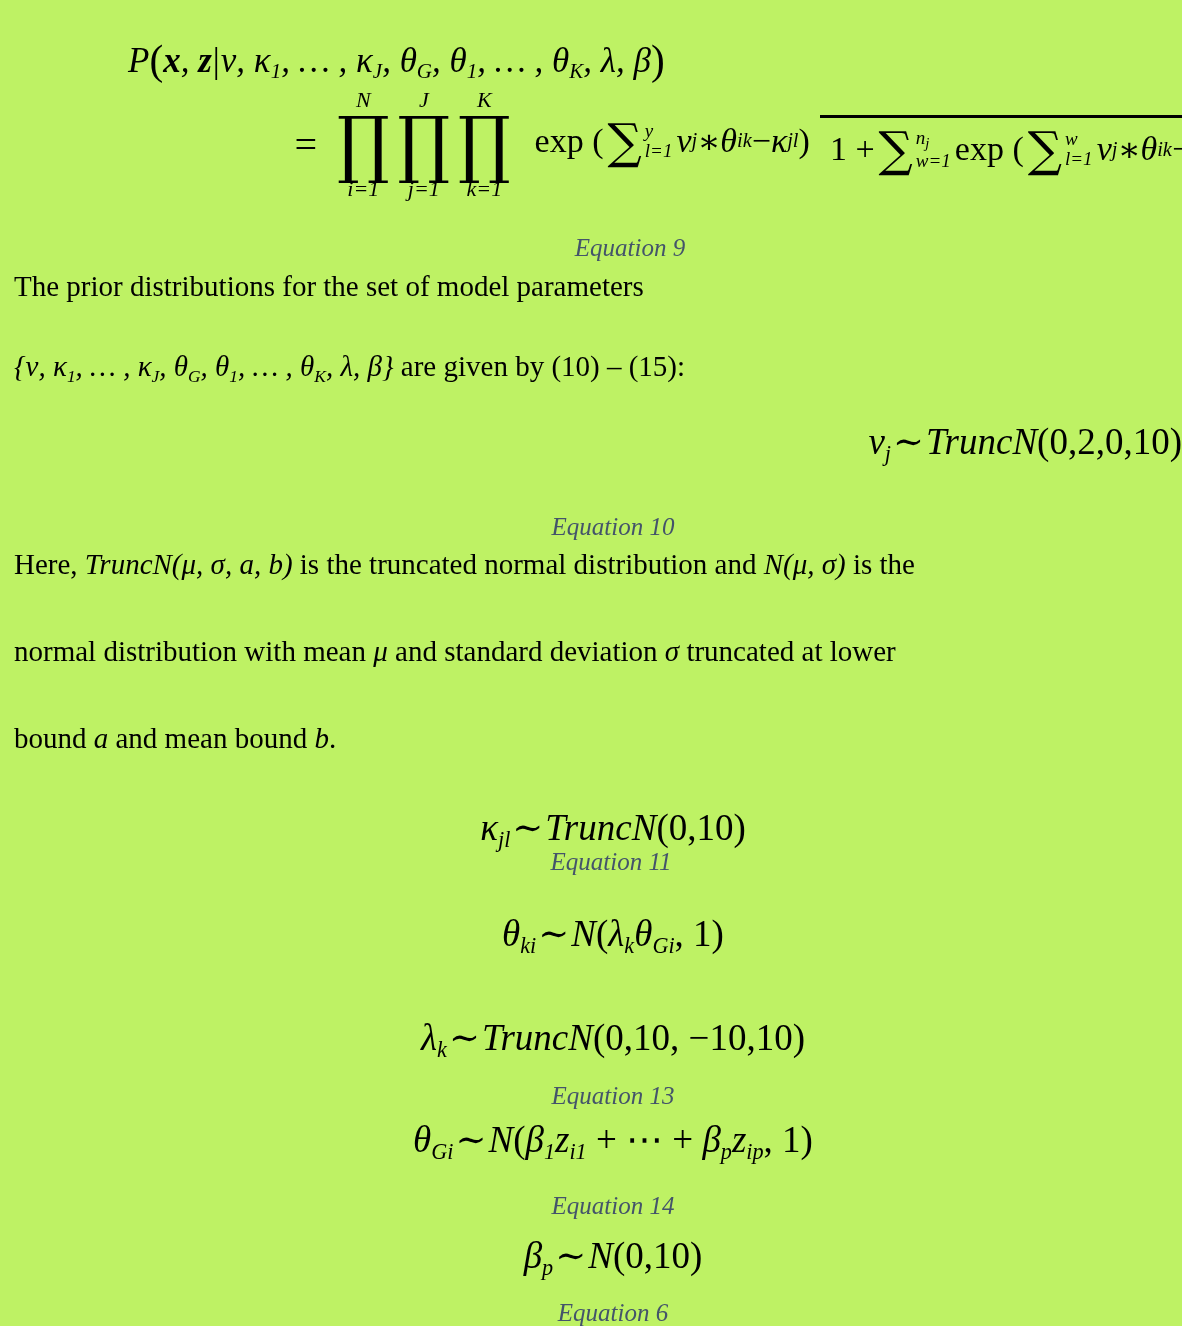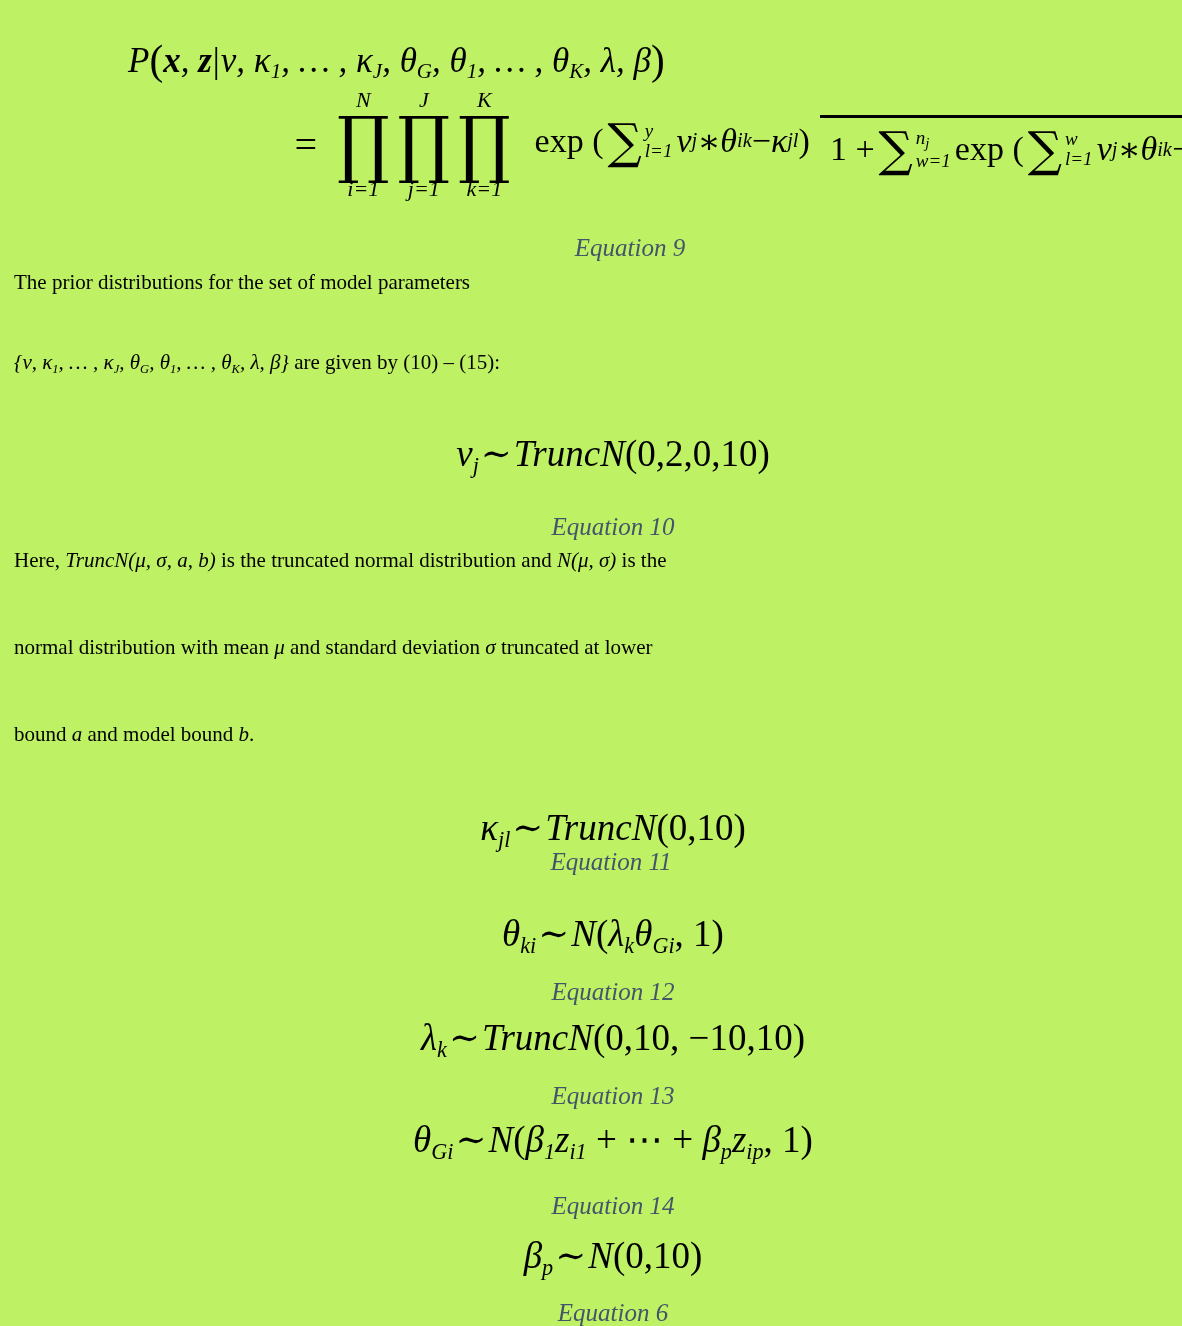--- a/index.html
+++ b/index.html
@@ -2,21 +2,21 @@
 <html><head>
 <meta charset="utf-8">
 <style>
   html,body{margin:0;padding:0;background:#ffffff;}
   .page{
     position:relative;width:1182px;height:1326px;overflow:hidden;
     background:#bef264;color:#000000;
     font-family:"Liberation Serif","DejaVu Serif",serif;
   }
   .abs{position:absolute;}
-  .body-text{font-size:21px;white-space:nowrap;}
+  .body-text{font-size:29px;white-space:nowrap;}
   .it{font-style:italic;}
   .bi{font-style:italic;font-weight:700;}
   .rm{font-style:normal;}
   
   .s{font-style:italic;font-size:0.6em;vertical-align:-0.32em;}
   
   .lhs{font-size:35px;font-style:italic;white-space:nowrap;}
   .lhs .paren{font-size:1.18em;font-style:normal;vertical-align:-0.06em;}
   .lhs .bar{font-style:normal;padding:0 1px;}
   
@@ -118,44 +118,43 @@
   </div>
 
   <div class="abs cap cap-center" style="top:218px;padding-left:78px;">Equation 9</div>
 
   <div class="abs body-text" style="top:270px;left:14px;">The prior distributions for the set of model parameters</div>
 
   <div class="abs body-text" style="top:350px;left:14px;">
     <span class="it">{ν, κ</span><span class="s">1</span><span class="it">, … , κ</span><span class="s">J</span><span class="it">, θ</span><span class="s">G</span><span class="it">, θ</span><span class="s">1</span><span class="it">, … , θ</span><span class="s">K</span><span class="it">, λ, β}</span><span> are given by (10) – (15):</span>
   </div>
 
-  <div class="abs deq" style="top:432px;">
+  <div class="abs deq" style="top:420px;text-align:right;">
     <span class="it">ν</span><span class="s">j</span><span class="tilde">∼</span><span class="it">TruncN</span><span class="rm">(0,2,0,10)</span>
   </div>
   <div class="abs cap cap-center" style="top:497px;padding-left:44px;">Equation 10</div>
 
   <div class="abs body-text" style="top:635px;left:14px;">
     <span>normal distribution with mean </span><span class="it">μ</span><span> and standard deviation </span><span class="it">σ</span><span> truncated at lower</span>
   </div>
   <div class="abs body-text" style="top:548px;left:14px;">
     <span>Here, </span><span class="it">TruncN(μ, σ, a, b)</span><span> is the truncated normal distribution and </span><span class="it">N(μ, σ)</span><span> is the</span>
   </div>
   <div class="abs body-text" style="top:722px;left:14px;">
-    <span>bound </span><span class="it">a</span><span> and model bound </span><span class="it">b</span><span>.</span>
+    <span>bound </span><span class="it">a</span><span> and mean bound </span><span class="it">b</span><span>.</span>
   </div>
 
   <div class="abs deq" style="top:806px;">
     <span class="it">κ</span><span class="s">jl</span><span class="tilde">∼</span><span class="it">TruncN</span><span class="rm">(0,10)</span>
   </div>
   <div class="abs cap cap-center" style="top:832px;padding-left:40px;">Equation 11</div>
 
   <div class="abs deq" style="top:912px;">
     <span class="it">θ</span><span class="s">ki</span><span class="tilde">∼</span><span class="it">N</span><span class="rm">(</span><span class="it">λ</span><span class="s">k</span><span class="it">θ</span><span class="s">Gi</span><span class="rm">, 1)</span>
   </div>
-  <div class="abs cap cap-center" style="top:962px;padding-left:44px;">Equation 12</div>
 
   <div class="abs deq" style="top:1016px;">
     <span class="it">λ</span><span class="s">k</span><span class="tilde">∼</span><span class="it">TruncN</span><span class="rm">(0,10, −10,10)</span>
   </div>
   <div class="abs cap cap-center" style="top:1066px;padding-left:44px;">Equation 13</div>
 
   <div class="abs deq" style="top:1118px;">
     <span class="it">θ</span><span class="s">Gi</span><span class="tilde">∼</span><span class="it">N</span><span class="rm">(</span><span class="it">β</span><span class="s">1</span><span class="it">z</span><span class="s">i1</span><span class="rm"> + ⋯ + </span><span class="it">β</span><span class="s">p</span><span class="it">z</span><span class="s">ip</span><span class="rm">, 1)</span>
   </div>
   <div class="abs cap cap-center" style="top:1176px;padding-left:44px;">Equation 14</div>

